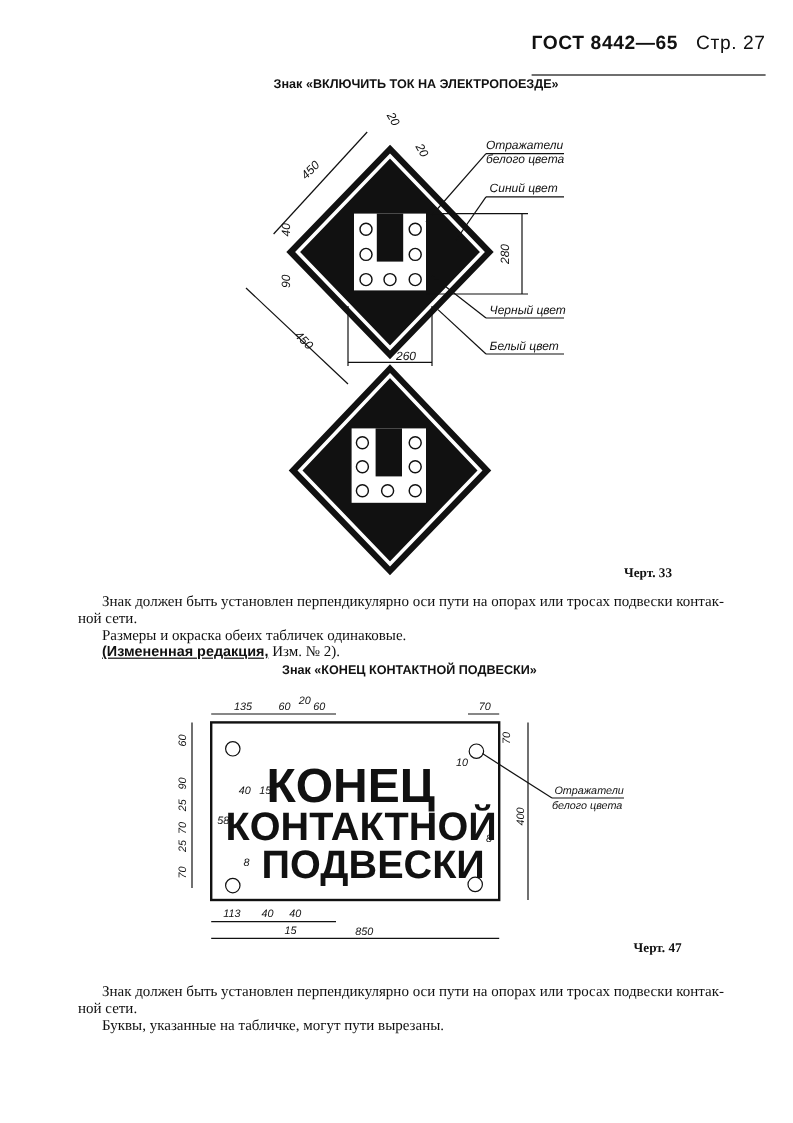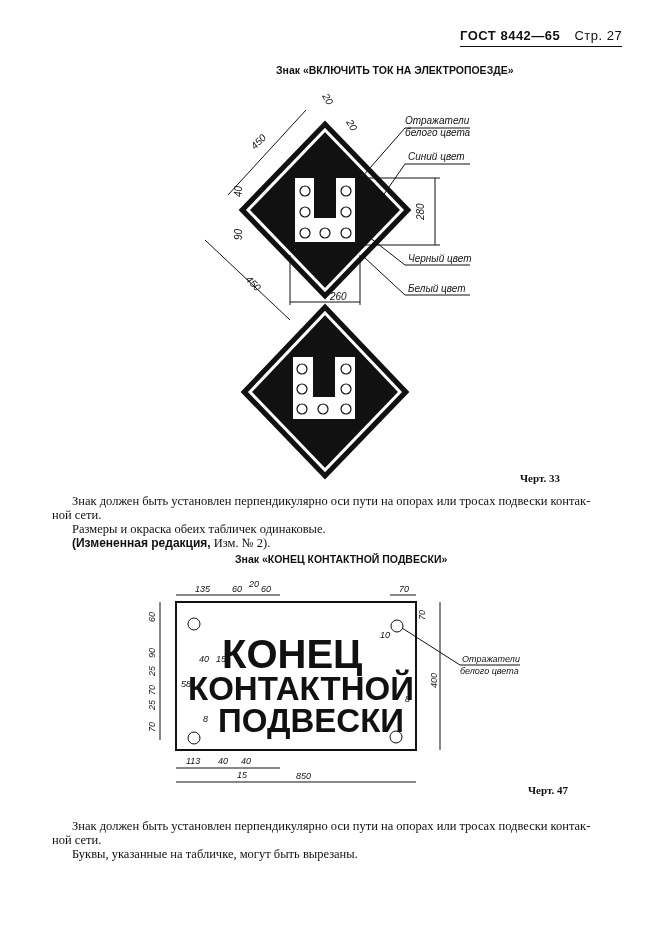--- a/index.html
+++ b/index.html
@@ -1,39 +1,39 @@
 <!DOCTYPE html>
 <html><head>
 <meta charset="utf-8">
 <style>
   html, body { margin: 0; padding: 0; background: #ffffff; }
   body { width: 661px; height: 936px; position: relative; overflow: hidden;
          font-family: "Liberation Serif", serif; color: #111; }
   .abs { position: absolute; }
-  .header { left: 460px; top: 28px; font-family: "Liberation Sans", sans-serif;
-            font-weight: bold; font-size: 13px; letter-spacing: 0.5px;
-            border-bottom: 1.5px solid #111; padding-bottom: 3px; white-space: nowrap; }
+  .header { left: 443px; top: 28px; font-family: "Liberation Sans", sans-serif;
+            font-weight: bold; font-size: 16px; letter-spacing: 0.5px;
+            border-bottom: 1.5px solid #111; padding-bottom: 16px; white-space: nowrap; }
   .header .pg { font-weight: normal; margin-left: 10px; }
   .title { font-family: "Liberation Sans", sans-serif; font-weight: bold; font-size: 10.5px;
            white-space: nowrap; }
   .caption { font-family: "Liberation Serif", serif; font-weight: bold; font-size: 11px; }
-  .para { font-size: 12.5px; line-height: 14px; left: 72px; width: 532px; }
+  .para { font-size: 12.5px; line-height: 14px; left: 85px; width: 532px; }
   .para p { margin: 0; }
-  .bold { font-weight: bold; font-family: "Liberation Sans", sans-serif; font-size: 12px; }
+  .bold { font-weight: bold; font-family: "Liberation Sans", sans-serif; font-size: 12px; text-decoration: underline; }
   svg text { font-family: "Liberation Sans", sans-serif; font-style: italic; }
 </style>
 </head>
 <body>
 
 <div class="abs header">
   <span>ГОСТ 8442—65</span>
   <span class="pg">Стр. 27</span>
 </div>
 
-<div class="abs title" style="left:228px; top:64px;margin-left:48px;">Знак «ВКЛЮЧИТЬ ТОК НА ЭЛЕКТРОПОЕЗДЕ»</div>
+<div class="abs title" style="left:228px; top:64px;">Знак «ВКЛЮЧИТЬ ТОК НА ЭЛЕКТРОПОЕЗДЕ»</div>
 
 <svg class="abs" style="left:0; top:0;" width="661" height="500">
   <g stroke="#111" fill="none" stroke-width="1">
 
     <polygon points="325,122 410,210 325,298 240,210" fill="#111" stroke="#111" stroke-width="2"></polygon>
     <polygon points="325,130 402,210 325,290 248,210" fill="none" stroke="#fff" stroke-width="3"></polygon>
 
     <polygon points="325,305 408,392 325,478 242,392" fill="#111" stroke="#111" stroke-width="2"></polygon>
     <polygon points="325,313 400,392 325,470 250,392" fill="none" stroke="#fff" stroke-width="3"></polygon>
 
@@ -155,14 +155,14 @@
     <text x="237" y="208">15</text>
     <text x="296" y="209">850</text>
   </g>
 </svg>
 
 <div class="abs caption" style="left:528px; top:784px;">Черт. 47</div>
 
 <div class="abs para" style="top:819px;">
   <p>Знак должен быть установлен перпендикулярно оси пути на опорах или тросах подвески контак-</p>
   <p style="margin-left:-20px;">ной сети.</p>
-  <p>Буквы, указанные на табличке, могут быть вырезаны.</p>
+  <p>Буквы, указанные на табличке, могут пути вырезаны.</p>
 </div>
 
 </body></html>

